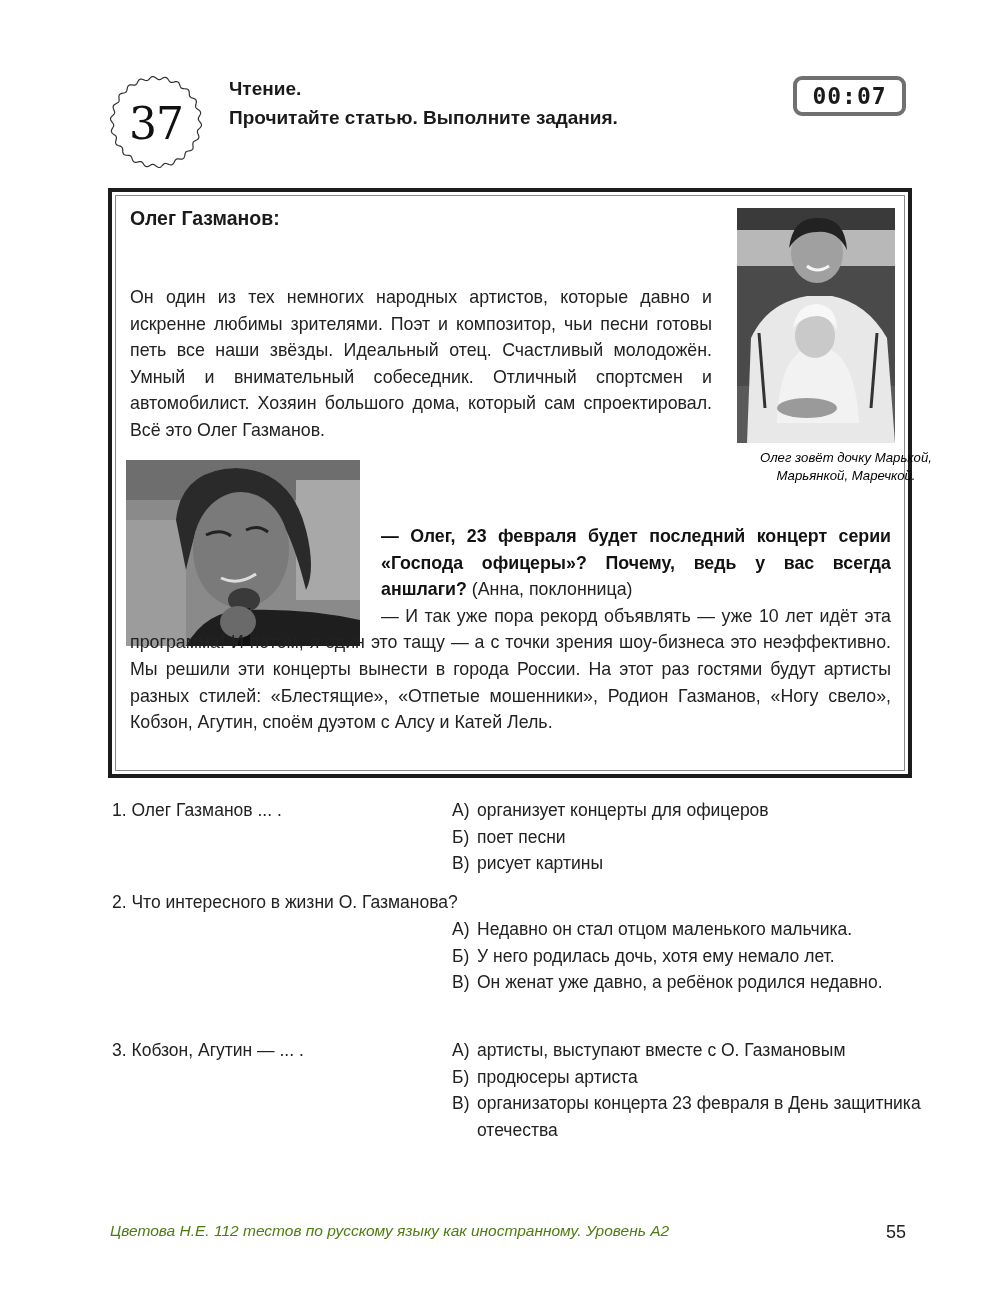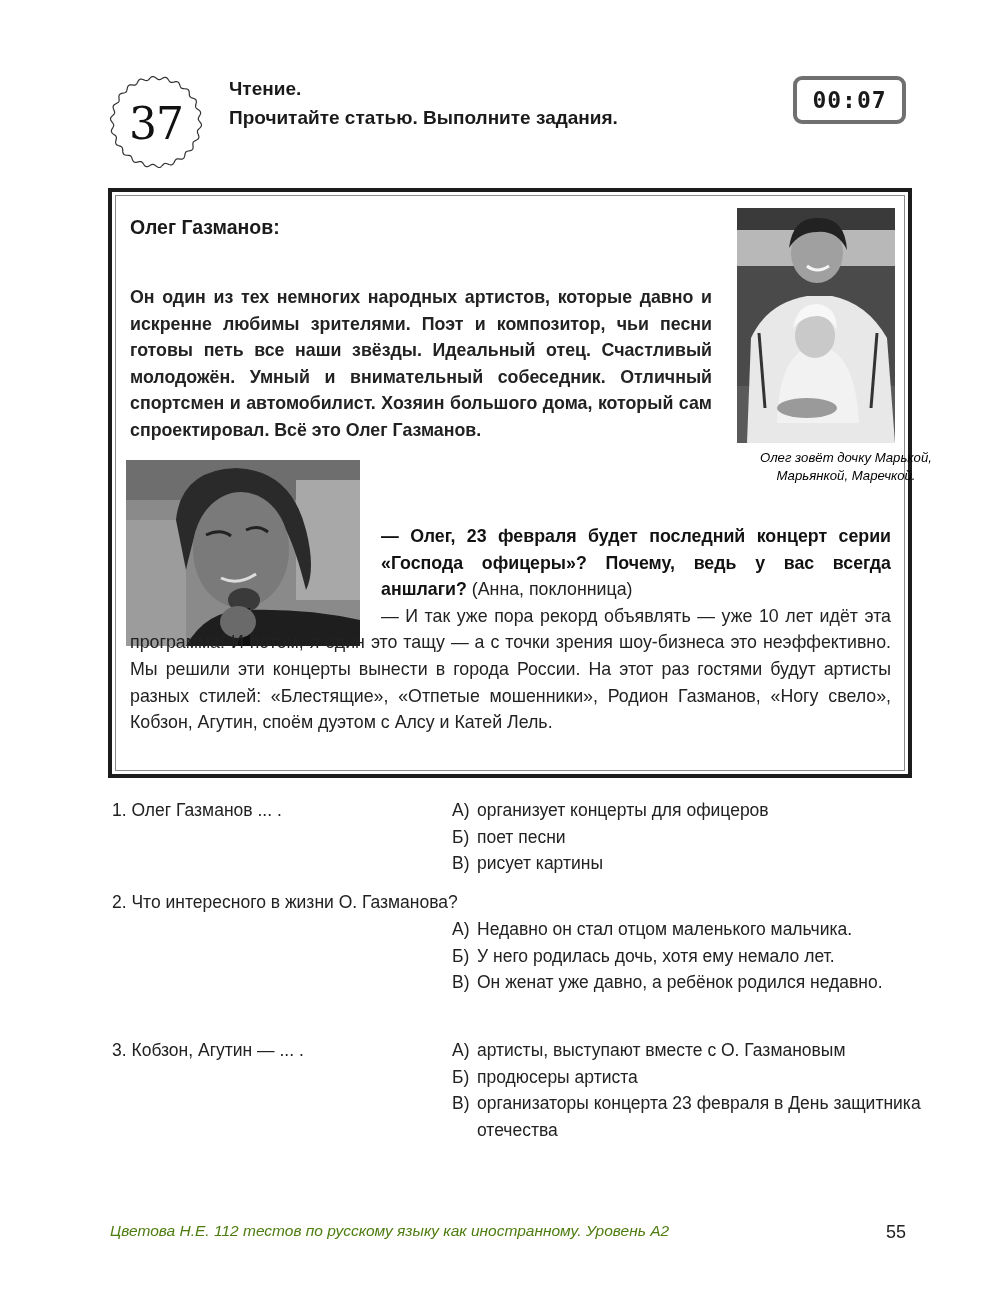--- a/index.html
+++ b/index.html
@@ -15,42 +15,42 @@
     position: absolute; left: 0; top: 0; width: 96px; height: 96px;
     display: flex; align-items: center; justify-content: center;
     font-family: "DejaVu Serif", serif; font-weight: normal; font-size: 44px;
     letter-spacing: -1px; color: #111; padding-top: 2px; box-sizing: border-box;
   }
   .heading {
     position: absolute; left: 229px; top: 74px;
     font-weight: bold; font-size: 19px; line-height: 29px; color: #1a1a1a;
   }
   .timer {
-    position: absolute; left: 793px; top: 76px; width: 113px; height: 48px;
+    position: absolute; left: 793px; top: 76px; width: 113px; height: 40px;
     box-sizing: border-box; border: 4px solid #707070; border-radius: 9px;
     background: #fff;
     display: flex; align-items: center; justify-content: center;
     font-family: "DejaVu Sans Mono", monospace; font-weight: bold; font-size: 23px;
     color: #1a1a1a; letter-spacing: 1px;
   }
   .article {
     position: absolute; left: 108px; top: 188px; width: 804px; height: 590px;
     box-sizing: border-box; border: 4px solid #1c1c1c; background: #fff;
   }
   .article-inner {
     position: absolute; left: 3px; top: 3px; right: 3px; bottom: 3px;
     border: 1.5px solid #8a8a8a;
   }
   .art-title {
     position: absolute; left: 130px; top: 204px;
-    font-weight: bold; font-size: 19.5px; line-height: 29px; color: #1a1a1a; margin-top: 9px;
+    font-weight: bold; font-size: 19.5px; line-height: 29px; color: #1a1a1a;
   }
   .art-intro {
     position: absolute; left: 130px; top: 284px; width: 582px;
-    font-size: 17.8px; line-height: 26.6px; text-align: justify; color: #222; font-weight: bold;
+    font-size: 17.8px; line-height: 26.6px; text-align: justify; color: #222;
   }
   .photo {
     position: absolute; background: #888; overflow: hidden;
   }
   .photo-family { left: 737px; top: 208px; width: 158px; height: 235px; }
   .photo-concert { left: 126px; top: 460px; width: 234px; height: 186px; }
   .caption {
     position: absolute; left: 760px; top: 449px; width: 172px;
     font-style: italic; font-size: 13.2px; line-height: 18px; text-align: center; color: #000000;
   }

